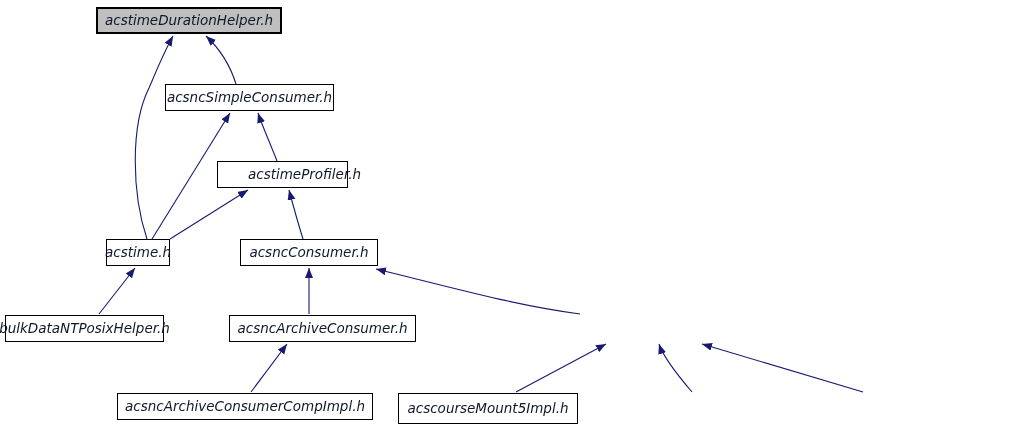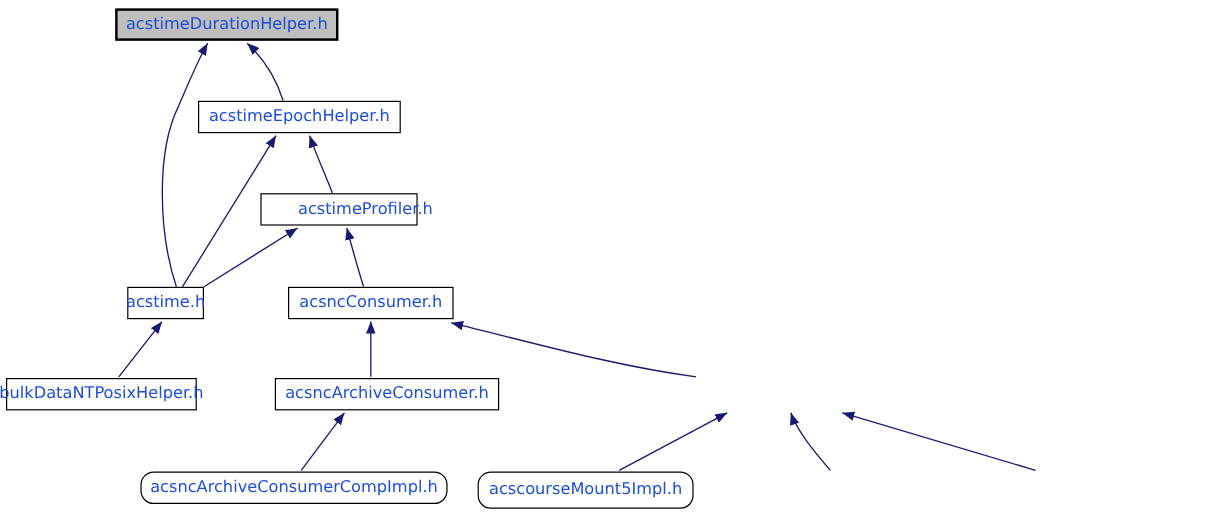--- a/index.html
+++ b/index.html
@@ -15,45 +15,46 @@
     position: absolute;
     left: 0; top: 0;
     width: 1016px; height: 427px;
     pointer-events: none;
   }
   .node {
     position: absolute;
     box-sizing: border-box;
     background: #ffffff;
     border: 1px solid #000000;
-    color: #1d4ed8;
+    color: #0f172a;
     font-size: 13.5px;
     line-height: 1;
     display: flex;
     align-items: center;
     justify-content: center;
     white-space: nowrap;
     cursor: pointer;
+    font-style: italic;
   }
   .node.current {
     background: #bfbfbf;
     border-width: 2px;
     cursor: default;
   }
   
   .n-duration        { left:  96px; top:   7px; width: 186px; height: 27px; }
   .n-epoch           { left: 165px; top:  84px; width: 169px; height: 27px; }
   .n-profiler        { left: 217px; top: 161px; width: 131px; height: 27px; padding-left: 44px; }
   .n-acstime         { left: 106px; top: 239px; width:  64px; height: 27px; }
   .n-consumer        { left: 240px; top: 239px; width: 138px; height: 27px; }
   .n-bulkdata        { left:   5px; top: 315px; width: 159px; height: 27px; }
   .n-archive         { left: 217px; top: 315px; width: 187px; height: 27px; margin-left: 12px; }
   .n-simple          { left: 551px; top: 315px; width: 183px; height: 27px; }
-  .n-archivecomp     { left: 117px; top: 393px; width: 256px; height: 27px; border-radius: 11px; }
-  .n-mount5          { left: 398px; top: 393px; width: 180px; height: 31px; border-radius: 11px; }
+  .n-archivecomp     { left: 117px; top: 393px; width: 256px; height: 27px; }
+  .n-mount5          { left: 398px; top: 393px; width: 180px; height: 31px; }
   .n-consumercomp    { left: 598px; top: 393px; width: 208px; height: 27px; }
   .n-counter         { left: 830px; top: 393px; width: 177px; height: 27px; }
   .edge { fill: none; stroke: #191970; stroke-width: 1.1; }
 </style>
 </head>
 <body>
 
 <div id="canvas">
 
   <svg id="edges" viewBox="0 0 1016 427" xmlns="http://www.w3.org/2000/svg">
@@ -71,21 +72,21 @@
     <path class="edge" d="M 99 314 L 135 268" marker-end="url(#arrow)"></path>
     <path class="edge" d="M 309 314 L 309 268" marker-end="url(#arrow)"></path>
     <path class="edge" d="M 580 314 C 512 305, 442 285, 376 269" marker-end="url(#arrow)"></path>
     <path class="edge" d="M 251 392 L 287 344" marker-end="url(#arrow)"></path>
     <path class="edge" d="M 516 392 L 606 344" marker-end="url(#arrow)"></path>
     <path class="edge" d="M 692 392 C 680 378, 664 359, 659 344" marker-end="url(#arrow)"></path>
     <path class="edge" d="M 863 392 L 702 344" marker-end="url(#arrow)"></path>
   </svg>
 
   <div class="node current n-duration">acstimeDurationHelper.h</div>
-  <div class="node n-epoch">acstimeEpochHelper.h</div>
+  <div class="node n-epoch">acsncSimpleConsumer.h</div>
   <div class="node n-profiler">acstimeProfiler.h</div>
   <div class="node n-acstime">acstime.h</div>
   <div class="node n-consumer">acsncConsumer.h</div>
   <div class="node n-bulkdata">bulkDataNTPosixHelper.h</div>
   <div class="node n-archive">acsncArchiveConsumer.h</div>
   <div class="node n-archivecomp">acsncArchiveConsumerCompImpl.h</div>
   <div class="node n-mount5">acscourseMount5Impl.h</div>
 
 </div>
 

